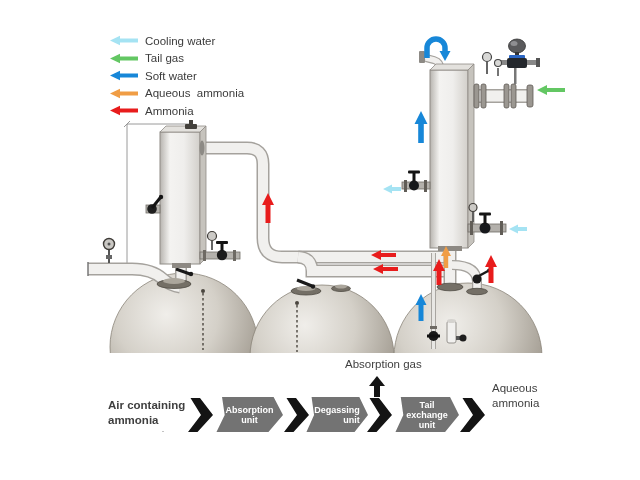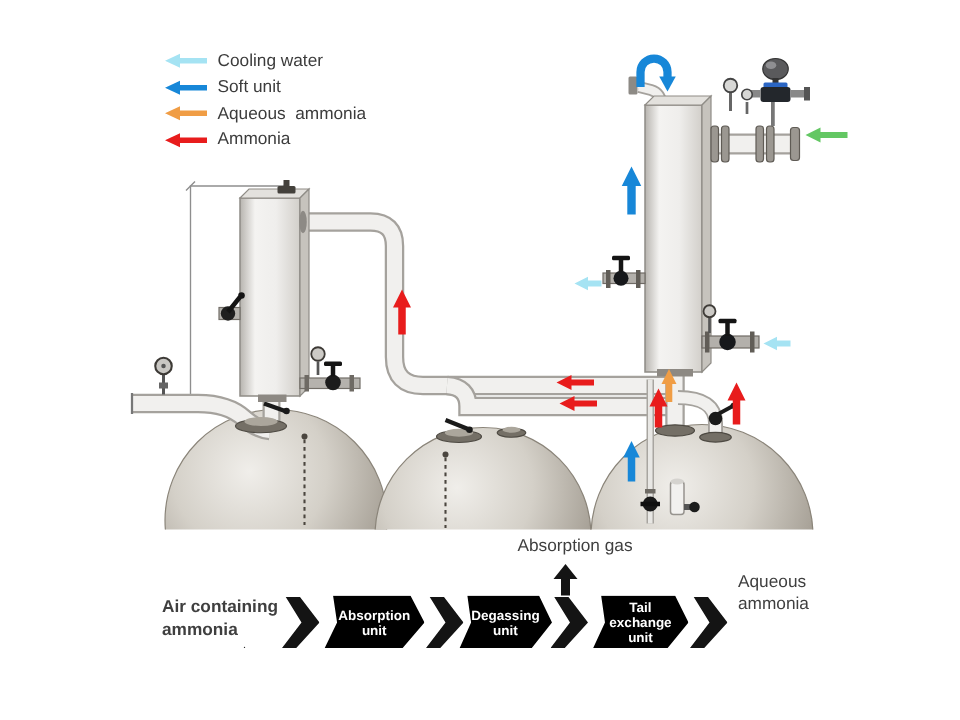--- a/index.html
+++ b/index.html
@@ -11,21 +11,21 @@
   .legend{position:absolute;left:110px;top:32px;}
   .legend-row{display:flex;align-items:center;height:17.5px;}
   .legend-arrow{width:28px;height:11px;margin-right:7px;flex:0 0 auto;}
   .legend-label{font-size:11.5px;color:#3c3c3c;white-space:pre;}
   
   .flow-label{position:absolute;font-size:11.5px;line-height:15px;color:#3f3f3f;white-space:pre-line;}
   .chev{position:absolute;top:398px;width:25px;height:34px;background:#141414;
         clip-path:polygon(10% 0,48% 0,100% 50%,38% 100%,0 100%,52% 50%);}
   .unit{position:absolute;top:397px;height:36px;display:flex;align-items:center;justify-content:center;
         text-align:center;color:#ffffff;font-weight:bold;font-size:9px;line-height:1.12;
-        white-space:pre-line;background:#000000;
+        white-space:pre-line;background:#737373;
         clip-path:polygon(9% 0,86% 0,100% 50%,77% 100%,0 100%,13% 50%);}
   .cond-head{position:absolute;left:369px;top:376px;width:0;height:0;
         border-left:8px solid transparent;border-right:8px solid transparent;
         border-bottom:10px solid #141414;}
   .cond-stem{position:absolute;left:374px;top:385px;width:6px;height:12px;background:#141414;}
 </style>
 </head>
 <body>
 
 <div class="canvas">
@@ -268,23 +268,29 @@
 
   <div class="legend">
     <div class="legend-row">
       <svg class="legend-arrow" viewBox="0 0 28 11">
         <polygon points="0,5.5 10,0.8 10,3.6 28,3.6 28,7.4 10,7.4 10,10.2" fill="#a5e3f3"></polygon>
       </svg>
       <span class="legend-label">Cooling water</span>
     </div>
     <div class="legend-row">
       <svg class="legend-arrow" viewBox="0 0 28 11">
+        <polygon points="0,5.5 10,0.8 10,3.6 28,3.6 28,7.4 10,7.4 10,10.2" fill="#63c763"></polygon>
+      </svg>
+      <span class="legend-label">Tail gas</span>
+    </div>
+    <div class="legend-row">
+      <svg class="legend-arrow" viewBox="0 0 28 11">
         <polygon points="0,5.5 10,0.8 10,3.6 28,3.6 28,7.4 10,7.4 10,10.2" fill="#1787d8"></polygon>
       </svg>
-      <span class="legend-label">Soft unit</span>
+      <span class="legend-label">Soft water</span>
     </div>
     <div class="legend-row">
       <svg class="legend-arrow" viewBox="0 0 28 11">
         <polygon points="0,5.5 10,0.8 10,3.6 28,3.6 28,7.4 10,7.4 10,10.2" fill="#f09d45"></polygon>
       </svg>
       <span class="legend-label">Aqueous  ammonia</span>
     </div>
     <div class="legend-row">
       <svg class="legend-arrow" viewBox="0 0 28 11">
         <polygon points="0,5.5 10,0.8 10,3.6 28,3.6 28,7.4 10,7.4 10,10.2" fill="#e81c1c"></polygon>
@@ -297,21 +303,21 @@
   <div class="cond-head"></div>
   <div class="cond-stem"></div>
 
   <div class="flow-label" style="left:108px;top:398px;font-weight:bold;">Air containing
 ammonia</div>
 
   <div class="chev" style="left:188px;"></div>
   <div class="unit" style="left:216px;width:67px;">Absorption
 unit</div>
   <div class="chev" style="left:284px;"></div>
-  <div class="unit" style="left:306px;width:62px;">Degassing
+  <div class="unit" style="left:306px;width:62px;text-align:right;">Degassing
 unit</div>
   <div class="chev" style="left:367px;"></div>
   <div class="unit" style="left:395px;width:64px;">Tail
 exchange
 unit</div>
   <div class="chev" style="left:460px;"></div>
 
   <div class="flow-label" style="left:492px;top:381px;">Aqueous
 ammonia</div>
 

